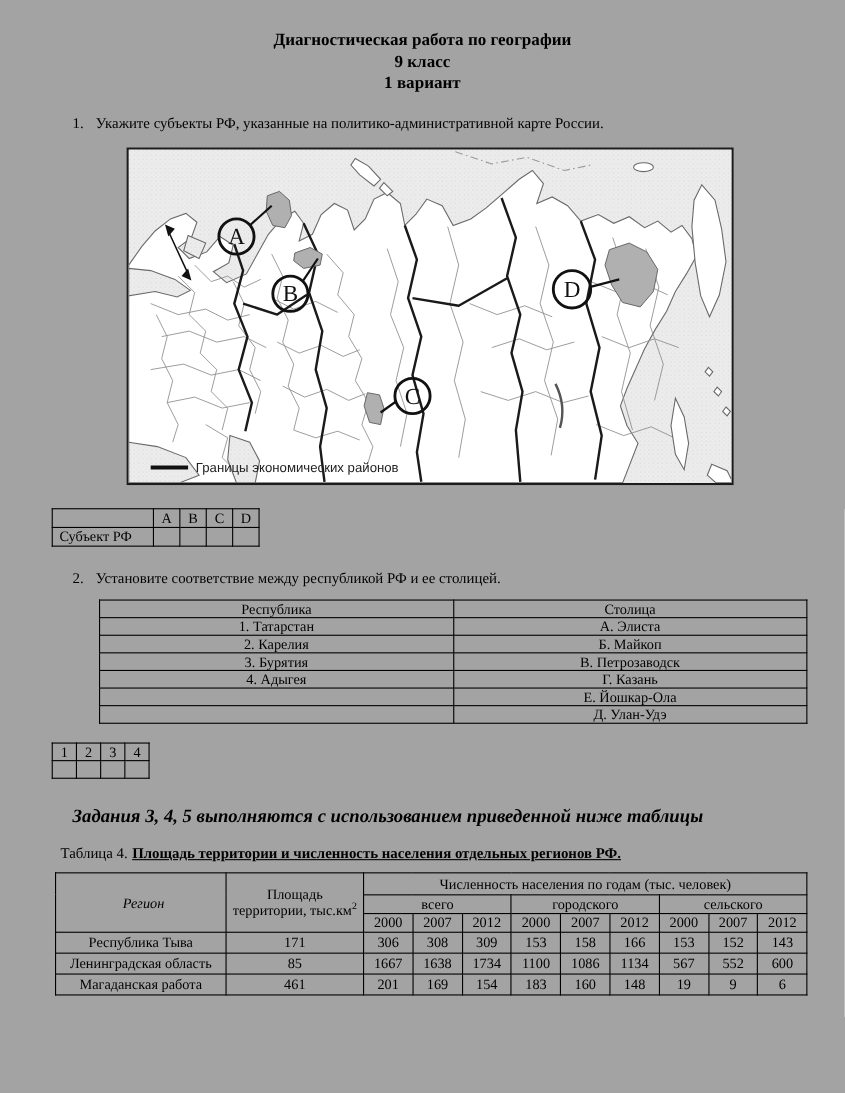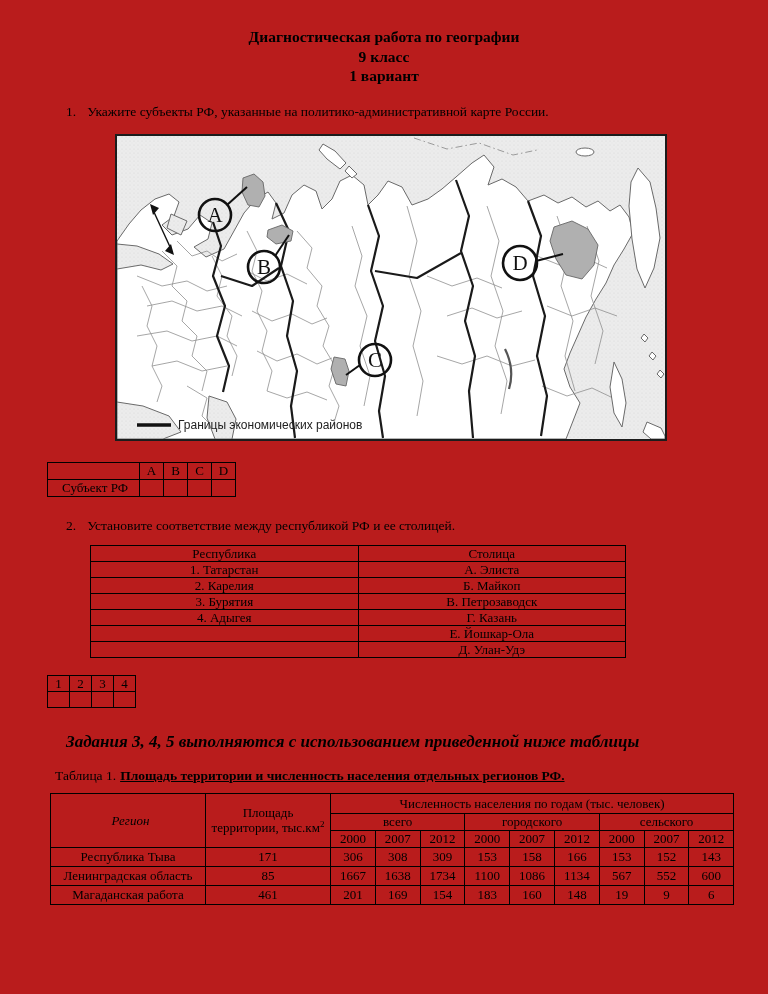--- a/index.html
+++ b/index.html
@@ -1,35 +1,35 @@
 <!DOCTYPE html>
 <html><head>
 <meta charset="utf-8">
 <style>
   * { margin:0; padding:0; box-sizing:border-box; }
   body { background:#ffffff; }
   .page {
-    width:768px; height:994px; background:#b91c1c; position:relative;
+    width:768px; height:994px; background:#a3a3a3; position:relative;
     font-family:"Liberation Serif", serif; color:#000; overflow:hidden;
   }
   .titles { margin-top:27px; text-align:center; font-weight:bold;
             font-size:15.5px; line-height:19.5px; }
   .qline { display:flex; gap:11px; font-size:13.5px; line-height:18px; }
   .qline.q1 { margin:17px 0 0 66px; }
   .qline.q2 { margin:20px 0 0 66px; }
   .map-wrap { margin:13px 0 0 115px; width:552px; height:307px;
               border:2px solid #1c1c1c; background:#ececec; }
   table { border-collapse:collapse; }
   td, th { border:1px solid #000; font-size:13px; font-weight:normal;
            text-align:center; vertical-align:middle; padding:0 3px; line-height:15px; }
   .ans1 { margin:21px 0 0 47px; }
   .ans1 td { height:17px; }
-  .ans1 .lbl { width:92px; text-align:center; padding-left:6px; }
+  .ans1 .lbl { width:92px; text-align:left; padding-left:6px; }
   .ans1 .sm { width:24px; }
-  .match { margin:10px 0 0 90px; width:536px; table-layout:fixed; }
+  .match { margin:10px 0 0 90px; width:644px; table-layout:fixed; }
   .match td { height:16px; }
   .ans2 { margin:17px 0 0 47px; }
   .ans2 td { width:22px; height:16px; }
   .note { margin:24px 0 14px 66px; font-weight:bold; font-style:italic; font-size:17px; }
   .caption { margin:16px 0 0 55px; font-size:13.5px; }
   .caption .b { font-weight:bold;text-decoration:underline; }
   .big { margin:9px 0 0 50px; width:683px; table-layout:fixed; }
   .big td { height:19px; }
   .big tr.h1 td { height:20px; }
   .big tr.h2 td { height:17px; }
@@ -238,21 +238,21 @@
       <td></td>
       <td></td>
       <td></td>
     </tr>
   </tbody>
     </table>
 
   <div class="note">Задания 3, 4, 5 выполняются с использованием приведенной ниже таблицы</div>
 
   <div class="caption">
-    <span style="margin-right:4px;">Таблица 1.</span><span class="b">Площадь территории и численность населения отдельных регионов РФ.</span>
+    <span style="margin-right:4px;">Таблица 4.</span><span class="b">Площадь территории и численность населения отдельных регионов РФ.</span>
   </div>
 
   <table class="big">
     <colgroup>
       <col style="width:155px">
         <col style="width:125px">
       <col style="width:44.8px">
         <col style="width:44.8px">
         <col style="width:44.8px">
       <col style="width:44.8px">

